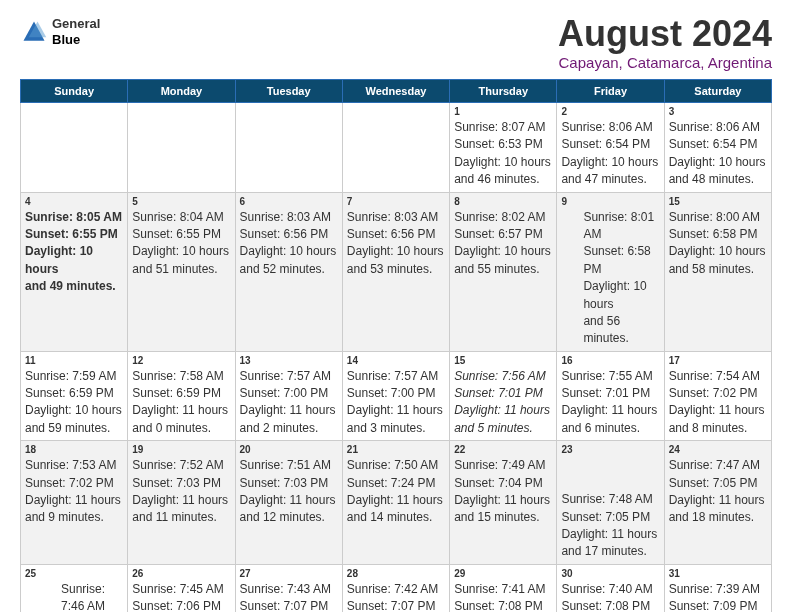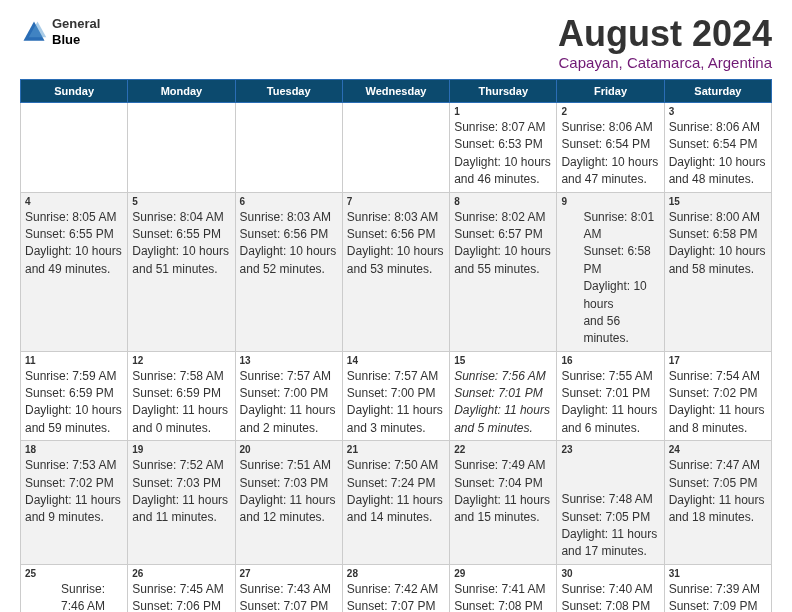--- a/index.html
+++ b/index.html
@@ -158,21 +158,21 @@
             <span class="day-num">3</span>
             <div class="day-info" style="white-space: pre-line;">Sunrise: 8:06 AM
 Sunset: 6:54 PM
 Daylight: 10 hours
 and 48 minutes.</div>
           </td>
         </tr>
         <tr>
           <td>
             <span class="day-num">4</span>
-            <div class="day-info" style="white-space: pre-line;">Sunrise: 8:05 AM
+            <div class="day-info" style="white-space: pre-line; font-weight: bold;">Sunrise: 8:05 AM
 Sunset: 6:55 PM
 Daylight: 10 hours
 and 49 minutes.</div>
           </td>
           <td>
             <span class="day-num">5</span>
             <div class="day-info" style="white-space: pre-line;">Sunrise: 8:04 AM
 Sunset: 6:55 PM
 Daylight: 10 hours
 and 51 minutes.</div>

